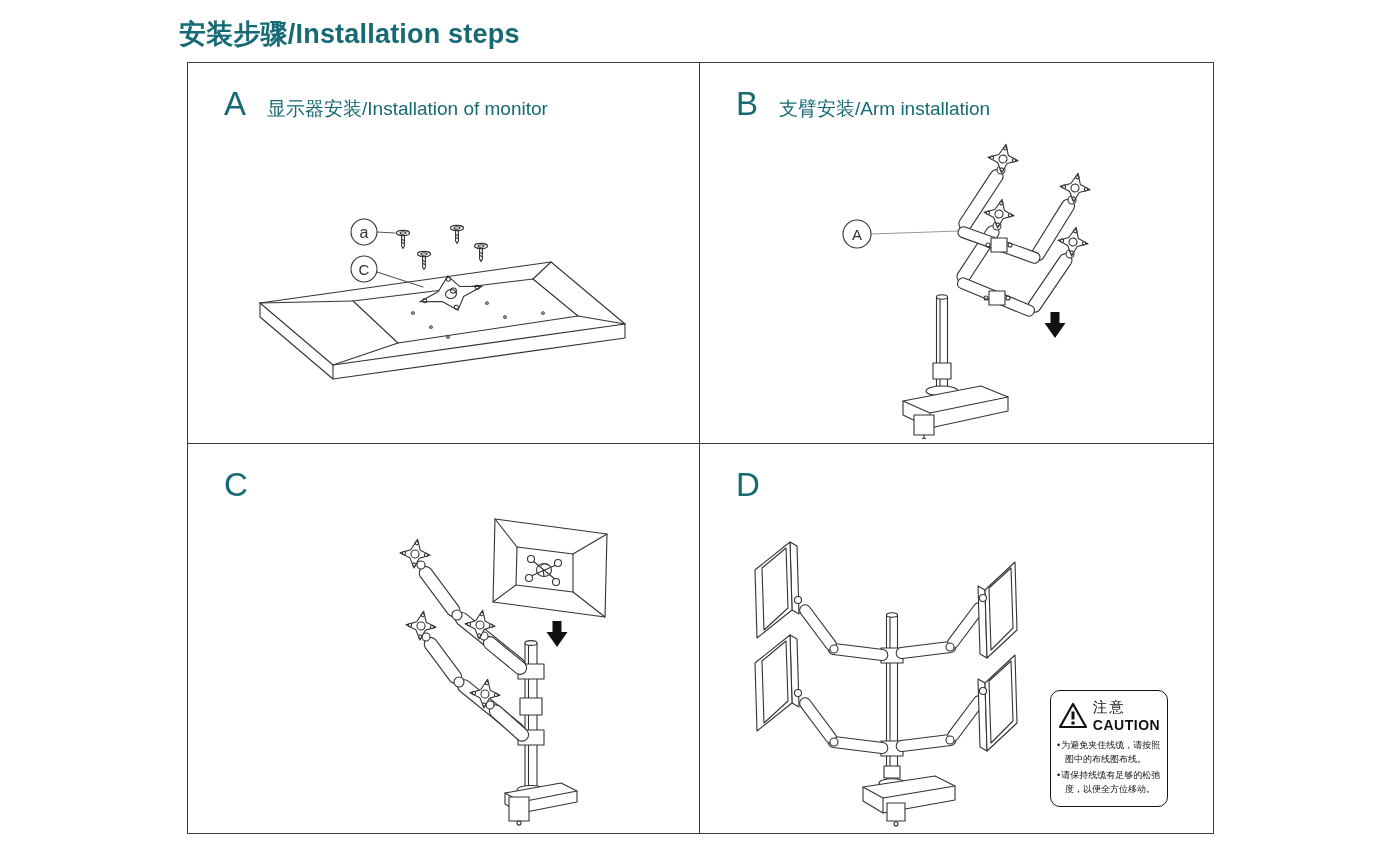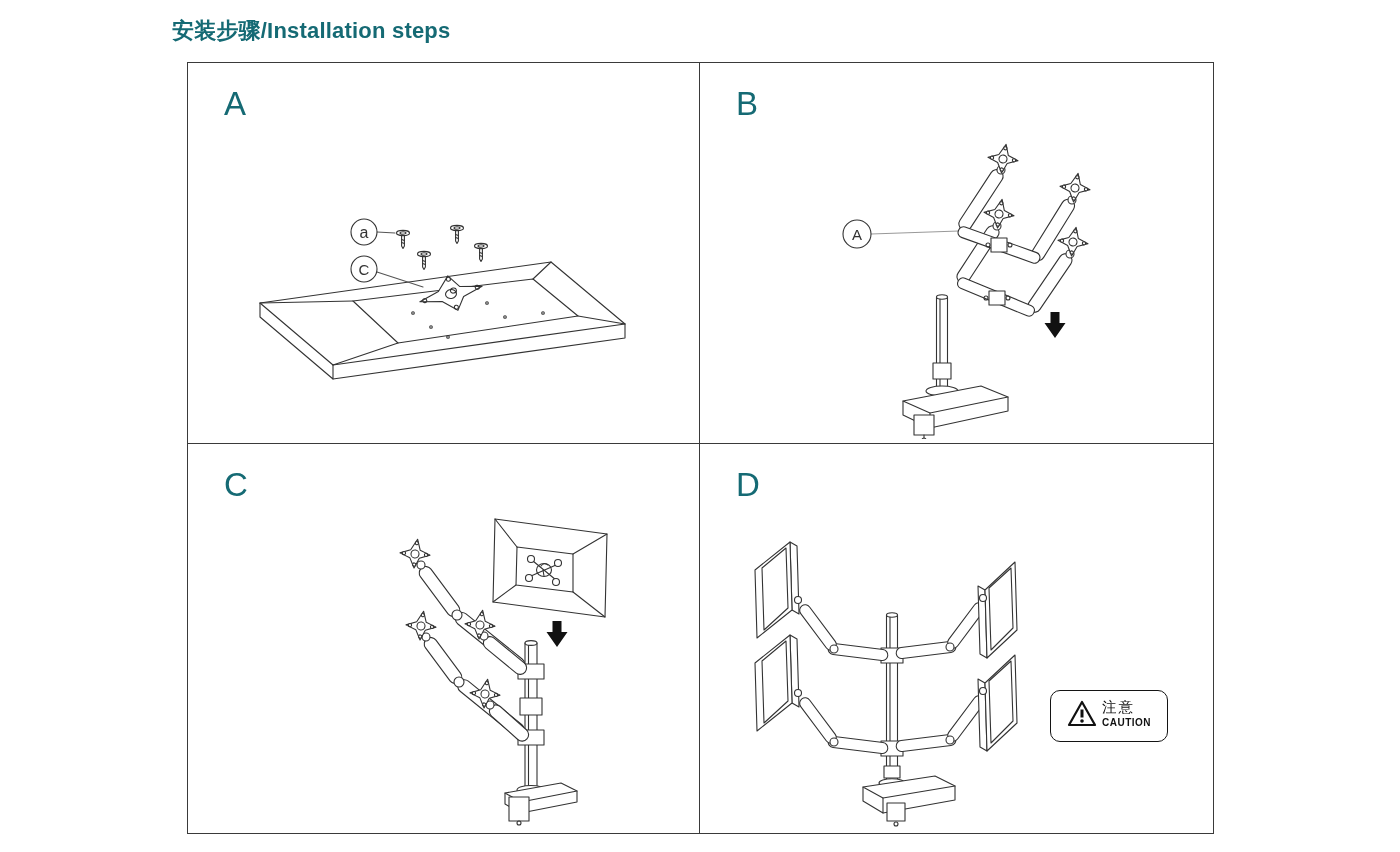--- a/index.html
+++ b/index.html
@@ -1,34 +1,34 @@
 <!DOCTYPE html>
 <html><head>
 <meta charset="utf-8">
 <style>
   html,body{margin:0;padding:0;background:#fff;}
   body{width:1400px;height:852px;position:relative;overflow:hidden;
        font-family:"Liberation Sans","DejaVu Sans",sans-serif;color:#222;}
-  .page-title{position:absolute;left:172px;top:16px;font-size:22px;font-weight:600;
+  .page-title{position:absolute;left:179px;top:16px;font-size:27px;font-weight:600;
        color:#156a74;letter-spacing:.2px;}
   .sheet{position:absolute;left:187px;top:62px;width:1025px;height:770px;
        border:1px solid #3a3a3a;display:grid;
        grid-template-columns:512px 1fr;grid-template-rows:381px 1fr;}
   .panel{position:relative;background:#fff;}
   .panel.br{border-right:1px solid #3a3a3a;}
   .panel.bb{border-bottom:1px solid #3a3a3a;}
   .panel-header{position:absolute;left:36px;top:24px;display:flex;align-items:baseline;gap:21px;}
   .panel-letter{font-size:33px;color:#156a74;line-height:1;}
   .panel-caption{font-size:19px;color:#156a74;}
   svg.art{position:absolute;}
   .caution{position:absolute;left:350px;top:246px;width:118px;box-sizing:border-box;
        border:1.5px solid #141414;border-radius:10px;padding:7px 6px 7px 6px;background:#fff;}
   .caution-head{display:flex;align-items:center;justify-content:center;gap:5px;margin-bottom:6px;}
   .caution-zh{font-size:14.5px;color:#111;letter-spacing:2px;}
-  .caution-en{font-size:10px;font-weight:bold;color:#111;letter-spacing:.5px;}
+  .caution-en{font-size:14px;font-weight:bold;color:#111;letter-spacing:.5px;}
   .caution-body{font-size:9px;line-height:1.55;color:#111;}
   .caution-body .b{padding-left:8px;text-indent:-8px;margin-bottom:2px;}
   .caution-body .b::before{content:"\2022";margin-right:1px;}
 </style>
 </head>
 <body>
 
 <svg width="0" height="0" style="position:absolute" aria-hidden="true">
   <defs>
     <g id="sym-vesa" stroke="#333" stroke-width="1.1" fill="#fff" stroke-linejoin="round">
@@ -50,20 +50,21 @@
   </defs>
 </svg>
 
 <div class="page-title">安装步骤/Installation steps</div>
 
 <div class="sheet">
 
   <div class="panel br bb">
     <div class="panel-header">
       <span class="panel-letter">A</span>
+      <span class="panel-caption">显示器安装/Installation of monitor</span>
     </div>
     <svg class="art" style="left:55px;top:128px" width="410" height="220" viewBox="0 0 410 220">
       <g stroke="#333" stroke-width="1.1" fill="none" stroke-linejoin="round" stroke-linecap="round">
         <g>
           <polygon points="17,112 308,71 382,133 90,174" fill="#fff"></polygon>
           <polyline points="17,112 17,126 90,188 90,174"></polyline>
           <polyline points="90,188 382,147 382,133"></polyline>
           <polygon points="110,110 290,88 335,125 155,152"></polygon>
           <line x1="17" y1="112" x2="110" y2="110"></line>
           <line x1="308" y1="71" x2="290" y2="88"></line>
@@ -101,20 +102,21 @@
         </g>
       </g>
       <text x="121" y="41" font-size="16" fill="#333" text-anchor="middle" dominant-baseline="central">a</text>
       <text x="121" y="78" font-size="15" fill="#333" text-anchor="middle" dominant-baseline="central">C</text>
     </svg>
   </div>
 
   <div class="panel bb">
     <div class="panel-header">
       <span class="panel-letter">B</span>
+      <span class="panel-caption">支臂安装/Arm installation</span>
     </div>
     <svg class="art" style="left:95px;top:76px" width="330" height="300" viewBox="0 0 330 300">
       <g stroke="#333" stroke-width="1.1" fill="none" stroke-linejoin="round" stroke-linecap="round">
         <line x1="76" y1="95" x2="164" y2="92" stroke="#999"></line>
         <g>
           <path d="M141.5,158 V252 M152.5,158 V252 M145,160 V250"></path>
           <ellipse cx="147" cy="158" rx="5.5" ry="2.2" fill="#fff"></ellipse>
           <rect x="138" y="224" width="18" height="16" fill="#fff"></rect>
           <ellipse cx="147" cy="252" rx="16" ry="5" fill="#fff"></ellipse>
           <polygon points="108,262 186,247 213,258 135,274" fill="#fff"></polygon>
@@ -289,15 +291,19 @@
         <svg width="30" height="27" viewBox="0 0 30 27">
           <path d="M15,2 L28,25 L2,25 Z" fill="none" stroke="#111" stroke-width="2.2" stroke-linejoin="round"></path>
           <path d="M15,9.5 L15,17.5" stroke="#111" stroke-width="3"></path>
           <circle cx="15" cy="21" r="1.8" fill="#111"></circle>
         </svg>
         <div class="caution-titles">
           <div class="caution-zh">注意</div>
           <div class="caution-en">CAUTION</div>
         </div>
       </div>
+      <div class="caution-body">
+        <div class="b">为避免夹住线缆，请按照图中的布线图布线。</div>
+        <div class="b">请保持线缆有足够的松弛度，以便全方位移动。</div>
+      </div>
     </div>
   </div>
 </div>
 
 </body></html>

